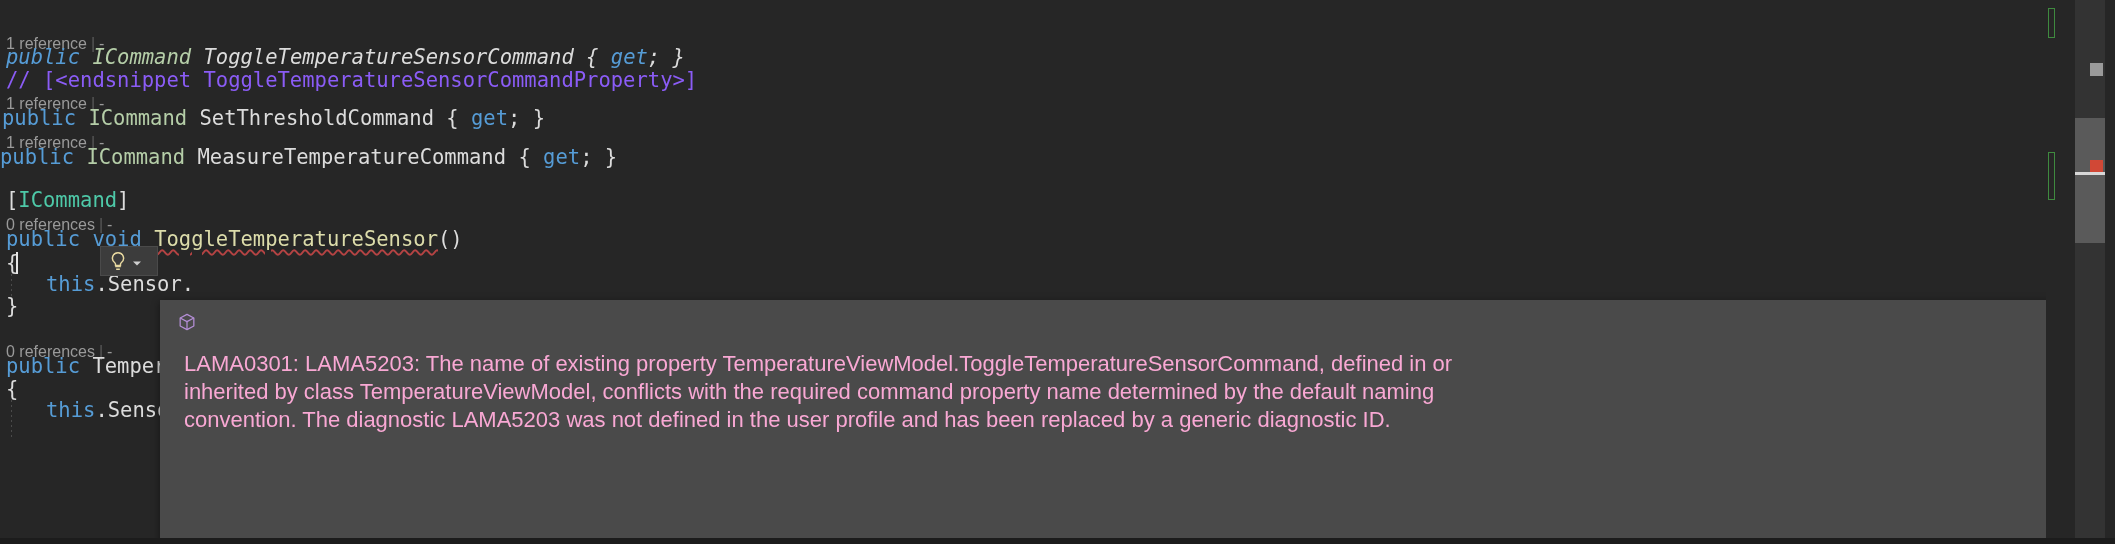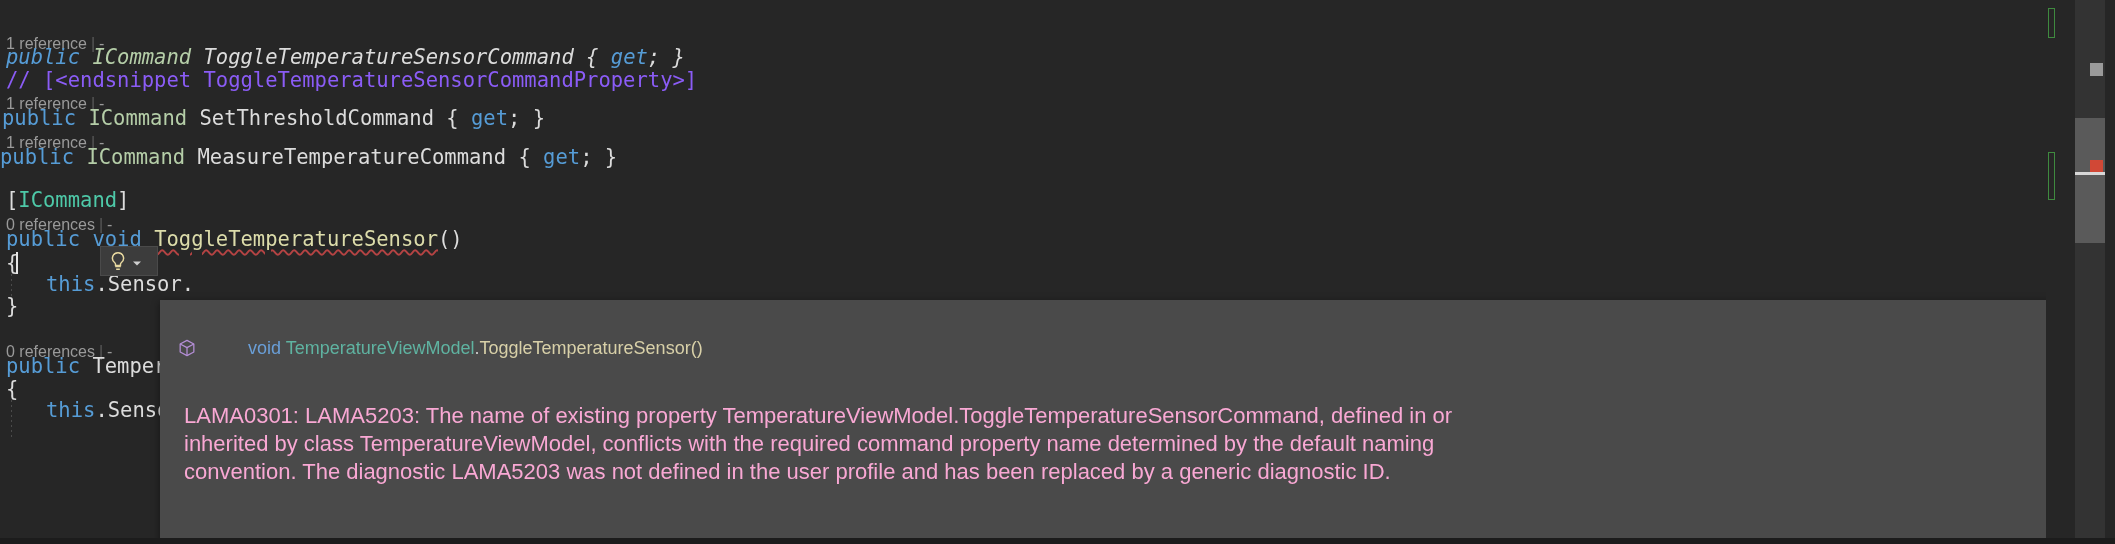--- a/index.html
+++ b/index.html
@@ -255,23 +255,20 @@
   <div id="tooltip" style="left:160px; top:300px; width:1895px; height:244px;">
 
     <div class="tt-row" id="tt-signature-row">
       <span class="tt-icon-slot">
         <svg viewBox="0 0 24 24" width="20" height="20" fill="none" stroke="#b48ed6" stroke-width="1.5" stroke-linejoin="round">
           <path d="M12 2.8 20.2 7.2 20.2 16.8 12 21.2 3.8 16.8 3.8 7.2 Z"></path>
           <path d="M3.8 7.2 12 11.6 20.2 7.2"></path>
           <path d="M12 11.6 12 21.2"></path>
         </svg>
       </span>
-      <span id="tt-signature">
-        <span class="sig-kw">void</span><span> </span><span class="sig-cls">TemperatureViewModel</span><span class="sig-dot">.</span><span class="sig-memb">ToggleTemperatureSensor()</span>
-      </span>
     </div>
 
 
     <div id="tt-message">LAMA0301: LAMA5203: The name of existing property TemperatureViewModel.ToggleTemperatureSensorCommand, defined in or inherited by class TemperatureViewModel, conflicts with the required command property name determined by the default naming convention. The diagnostic LAMA5203 was not defined in the user profile and has been replaced by a generic diagnostic ID.</div>
 
     <div id="tt-fixes-row">
       
     </div>
   </div>
 

